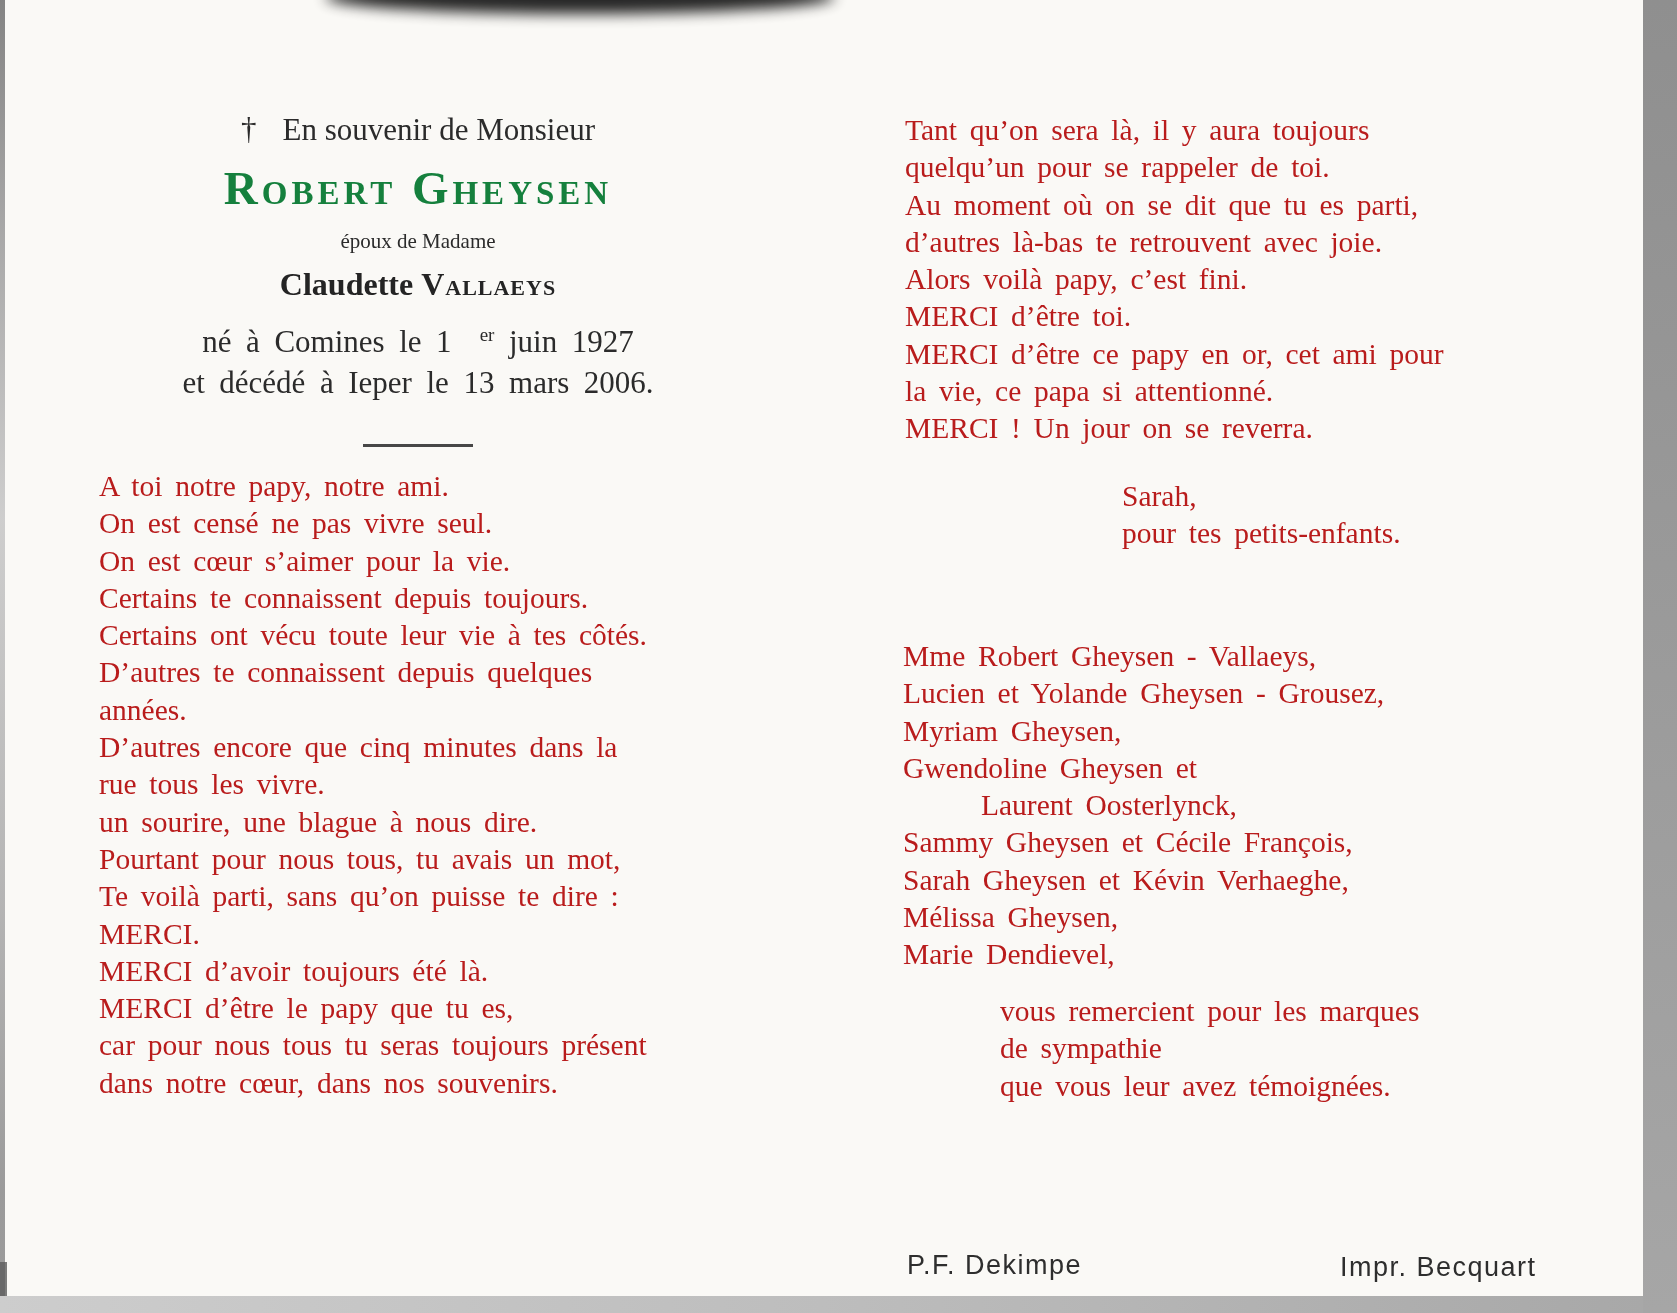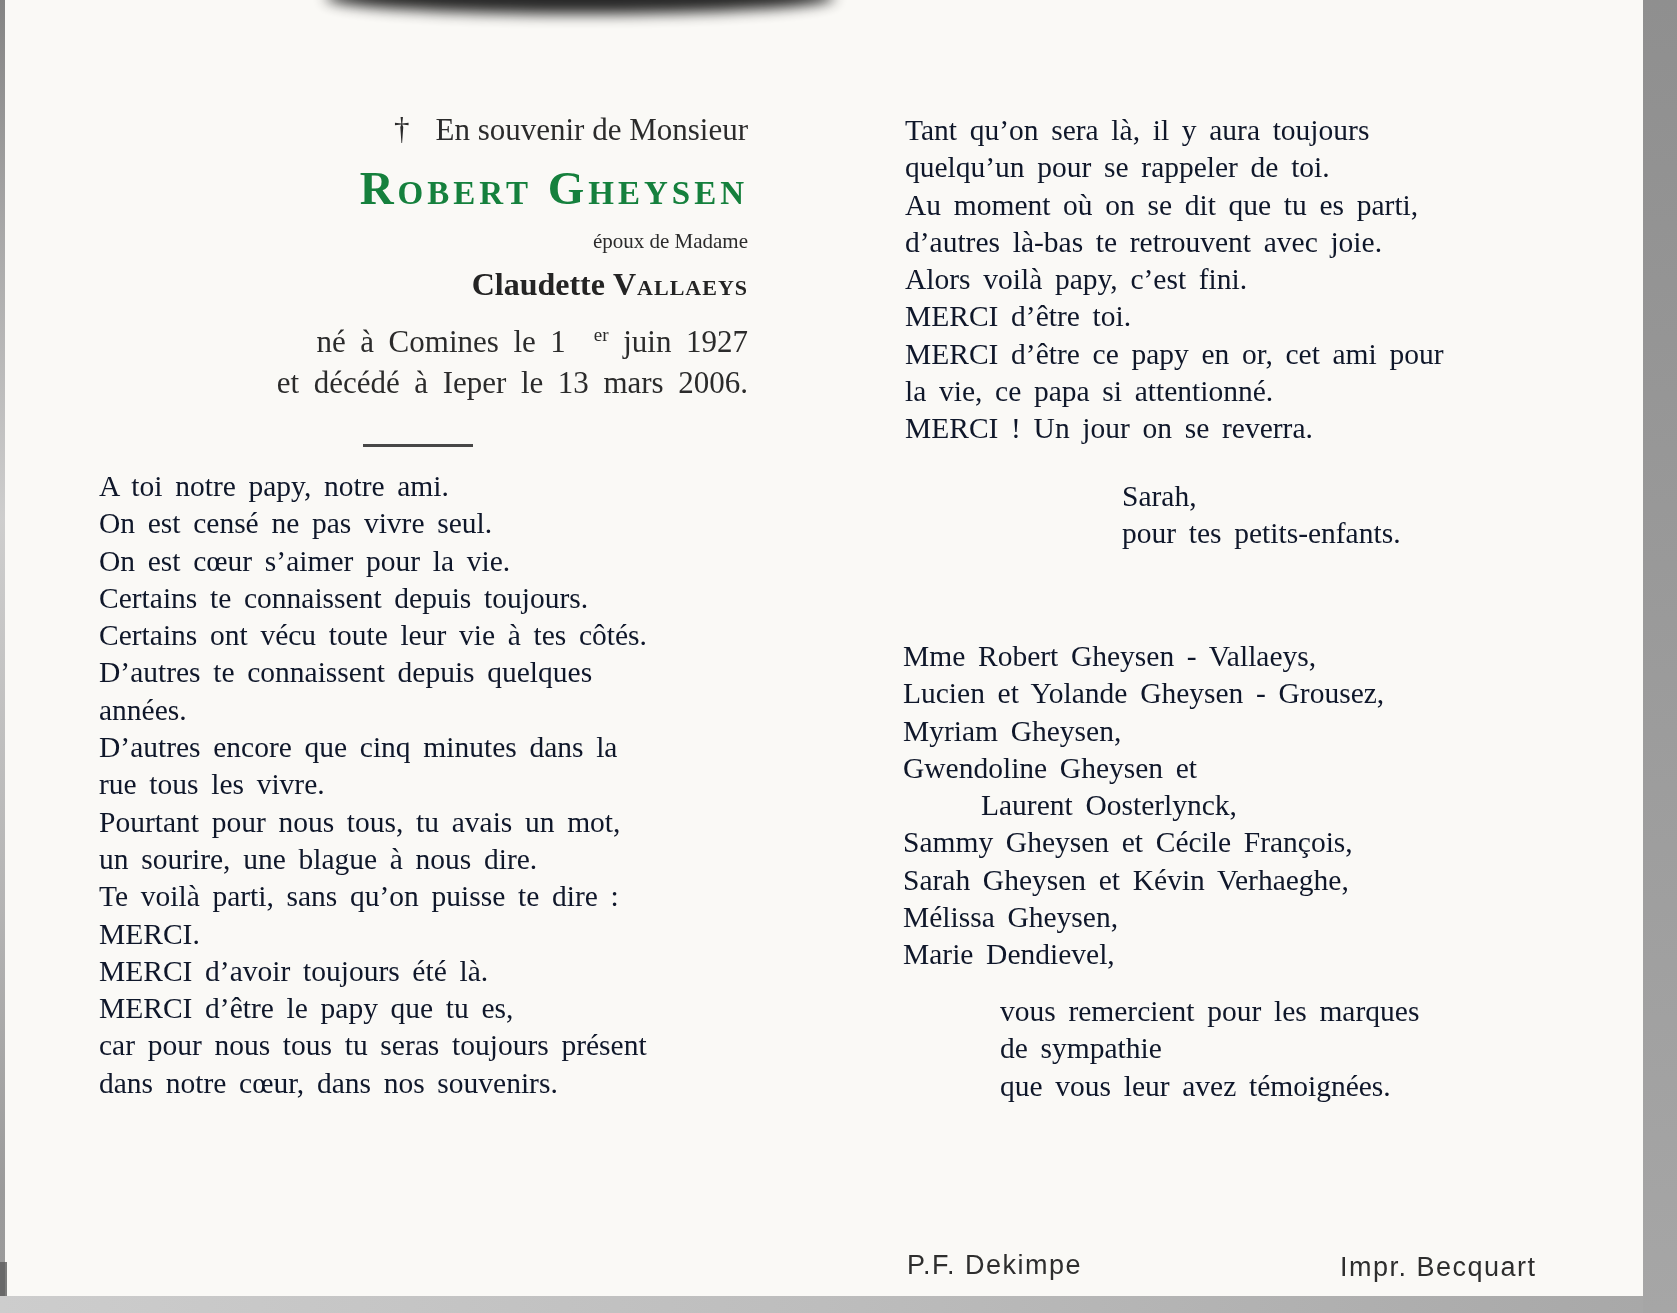--- a/index.html
+++ b/index.html
@@ -18,36 +18,36 @@
     background:linear-gradient(180deg,#8f8f8f,#9d9d9d 60%,#a6a6a6);}
   .bottom-strip{position:absolute;left:0;bottom:0;width:1643px;height:17px;
     background:linear-gradient(90deg,#cdcdcd,#bdbdbd 50%,#a8a8a8);}
   .left-edge{position:absolute;left:0;top:0;width:5px;height:1296px;
     background:linear-gradient(180deg,#6f6f6f,#9a9a9a 18%,#c6c6c6 40%,#a8a8a8 70%,#8a8a8a 92%);opacity:.85;}
   .corner-nub{position:absolute;left:0;top:1262px;width:7px;height:34px;background:#5c5c5c;opacity:.8;}
   .top-shadow{position:absolute;left:325px;top:-20px;width:510px;height:34px;
     background:#0a0a0a;border-radius:50%;filter:blur(7px);opacity:.88;}
 
   
-  .header{position:absolute;left:88px;top:110px;width:660px;text-align:right;}
+  .header{position:absolute;left:88px;top:110px;width:660px;text-align:center;}
   .intro-line{font-size:31px;line-height:40px;}
   .cross{display:inline-block;margin-right:26px;transform:translateY(-1px);}
   .deceased-name{margin-top:10px;font-size:47px;line-height:56px;font-weight:bold;
     font-variant:small-caps;letter-spacing:4px;color:#15803d;}
   .spouse-intro{margin-top:4px;font-size:21px;line-height:42px;}
   .spouse-name{font-size:32px;line-height:44px;font-weight:bold;color:#242424;}
   .spouse-last{font-variant:small-caps;letter-spacing:1px;}
   .born-line,.died-line{font-size:31px;line-height:41px;word-spacing:.22em;}
   .born-line{margin-top:15px;}
   .born-line sup{font-size:19px;line-height:0;margin-left:28px;}
   .pre{white-space:pre-wrap;}
   .rule{width:110px;border:none;border-top:3px solid #474747;margin:41px auto 0;}
 
   
-  .textblock{position:absolute;font-size:29.5px;line-height:37.3px;word-spacing:.18em;color:#0f172a;}
+  .textblock{position:absolute;font-size:29.5px;line-height:37.3px;word-spacing:.18em;color:#b91c1c;}
   .textblock .line{white-space:nowrap;}
   .poem{left:99px;top:468px;}
   .tribute{left:905px;top:112px;}
   .signature{left:1122px;top:478px;}
   .family{left:903px;top:638px;}
   .family .line:nth-child(5){padding-left:78px;}
   .thanks{left:1000px;top:993px;}
 
   
   .credit{position:absolute;font-family:"Liberation Sans","DejaVu Sans",sans-serif;
@@ -79,22 +79,22 @@
   <div class="textblock poem">
     <div class="line">A toi notre papy, notre ami.</div>
     <div class="line">On est censé ne pas vivre seul.</div>
     <div class="line">On est cœur s’aimer pour la vie.</div>
     <div class="line">Certains te connaissent depuis toujours.</div>
     <div class="line">Certains ont vécu toute leur vie à tes côtés.</div>
     <div class="line">D’autres te connaissent depuis quelques</div>
     <div class="line">années.</div>
     <div class="line">D’autres encore que cinq minutes dans la</div>
     <div class="line">rue tous les vivre.</div>
+    <div class="line">un sourire, une blague à nous dire.</div>
     <div class="line">Pourtant pour nous tous, tu avais un mot,</div>
-    <div class="line">un sourire, une blague à nous dire.</div>
     <div class="line">Te voilà parti, sans qu’on puisse te dire :</div>
     <div class="line">MERCI.</div>
     <div class="line">MERCI d’avoir toujours été là.</div>
     <div class="line">MERCI d’être le papy que tu es,</div>
     <div class="line">car pour nous tous tu seras toujours présent</div>
     <div class="line">dans notre cœur, dans nos souvenirs.</div>
   </div>
 
   <div class="textblock tribute">
     <div class="line">Tant qu’on sera là, il y aura toujours</div>

